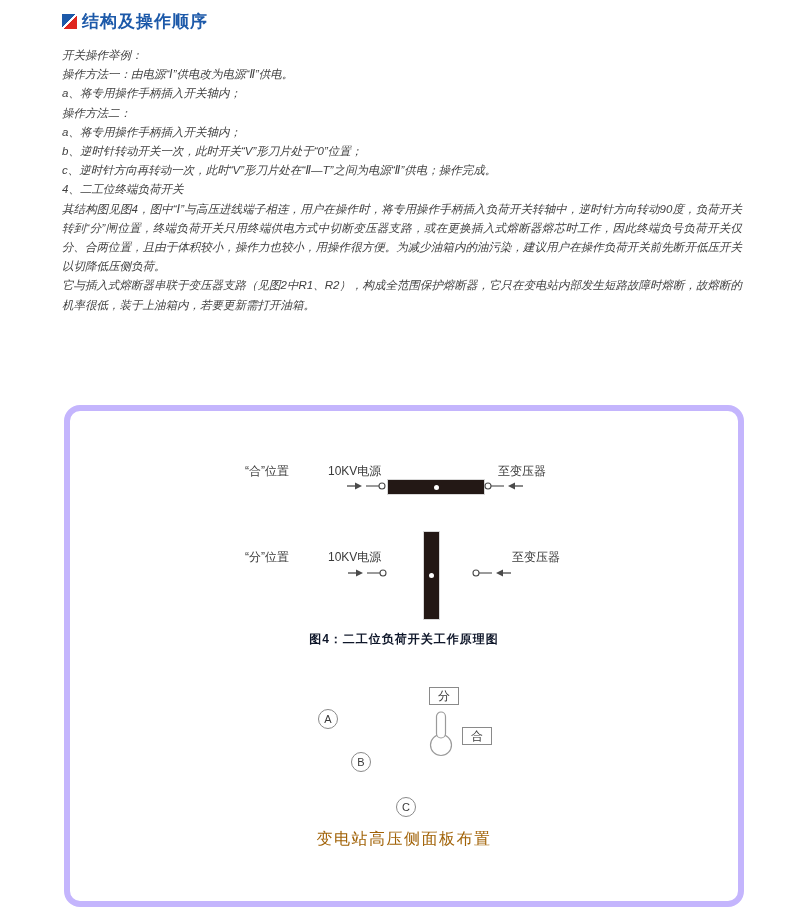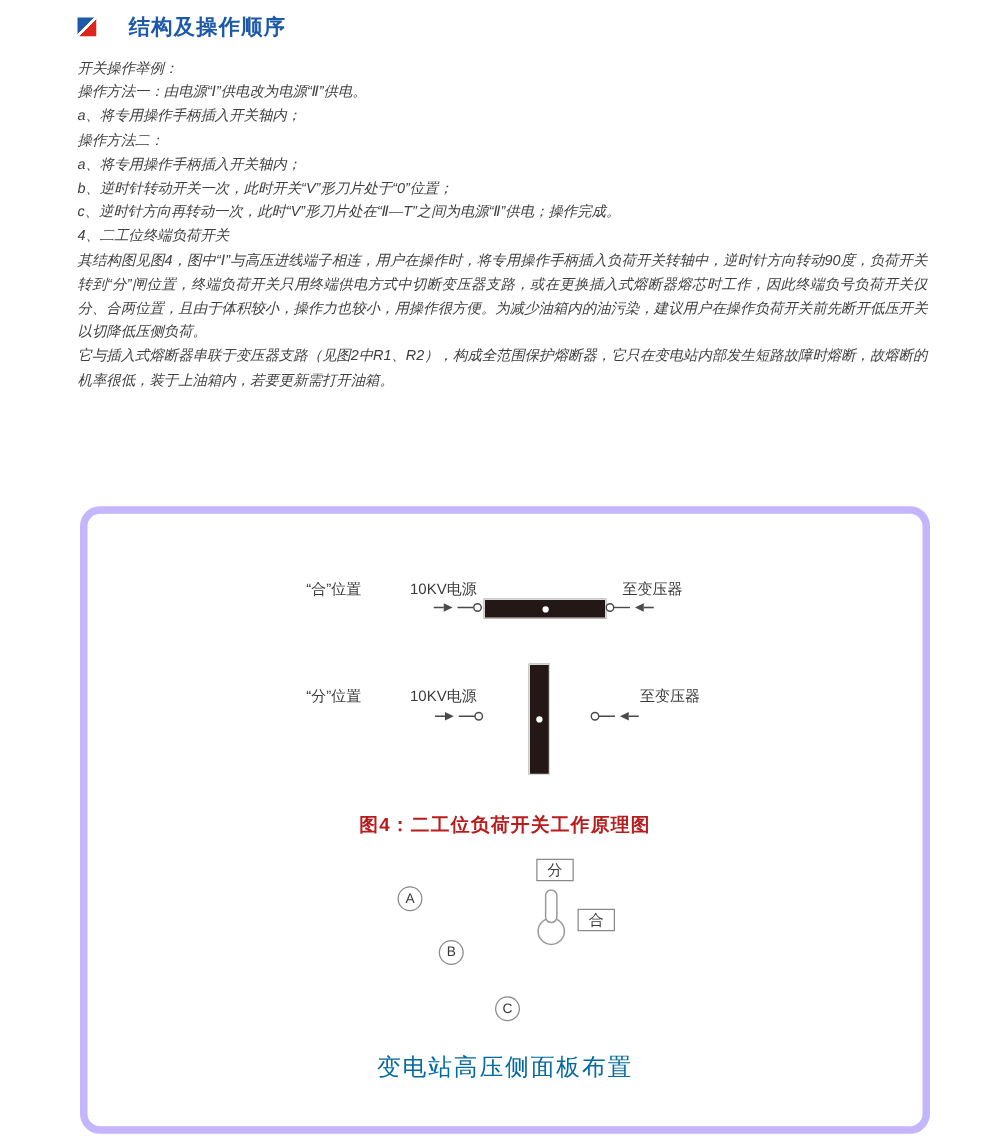--- a/index.html
+++ b/index.html
@@ -1,36 +1,36 @@
 <!DOCTYPE html>
 <html><head>
 <meta charset="utf-8">
 <style>
   html,body{margin:0;padding:0;}
   body{
     width:800px;height:917px;background:#ffffff;position:relative;
     font-family:"Liberation Sans","DejaVu Sans",sans-serif;color:#3f3f3f;
   }
-  .header{position:absolute;left:62px;top:10px;display:flex;align-items:center;gap:26px;}
+  .header{position:absolute;left:62px;top:10px;display:flex;align-items:center;gap:5px;}
   .hdr-icon{
     width:15px;height:15px;display:inline-block;
     background:linear-gradient(135deg,#1c59a9 44%,#ffffff 44%,#ffffff 56%,#df261e 56%);
   }
   .hdr-title{margin:0;font-size:17px;font-weight:bold;color:#1c59a9;letter-spacing:1px;}
   .body-text{position:absolute;left:62px;top:46px;width:680px;font-size:11.5px;line-height:19.2px;text-align:justify;font-style:italic;}
   .body-text p{margin:0;}
   .figure-box{position:absolute;left:64px;top:405px;width:668px;height:490px;border:6px solid #c4b5fd;border-radius:16px;background:#fff;}
   .fig-label{position:absolute;font-size:12px;color:#3a3a3a;white-space:nowrap;}
   .bar-h{position:absolute;left:317px;top:68px;width:96px;height:14px;background:#231815;border:1px solid #d8d8d8;}
   .bar-v{position:absolute;left:353px;top:120px;width:15px;height:87px;background:#231815;border:1px solid #d8d8d8;}
   .dot{position:absolute;left:50%;top:50%;width:5px;height:5px;margin:-2.5px 0 0 -2.5px;background:#fff;border-radius:50%;}
   .conn{position:absolute;}
   .caption{position:absolute;left:0;width:100%;text-align:center;}
-  .fig4-caption{top:240px;font-size:15px;font-weight:bold;color:#b91c1c;letter-spacing:1px;}
-  .panel-caption{top:418px;font-size:19px;color:#0369a1;letter-spacing:1.5px;margin-top:12px;}
+  .fig4-caption{top:220px;font-size:12px;font-weight:bold;color:#0f172a;letter-spacing:1px;}
+  .panel-caption{top:418px;font-size:16px;color:#a16207;letter-spacing:1.5px;}
   .tag-box{position:absolute;border:1px solid #8a8a8a;font-size:12px;color:#3a3a3a;height:16px;line-height:16px;padding:0 8px;text-align:center;background:#fff;}
   .pt-circle{position:absolute;width:18px;height:18px;border:1px solid #8a8a8a;border-radius:50%;
     font-size:11px;color:#3a3a3a;text-align:center;line-height:18px;background:#fff;}
   .handle{position:absolute;left:358px;top:300px;}
 </style>
 </head>
 <body>
 
 <div class="header">
   <span class="hdr-icon"></span>

